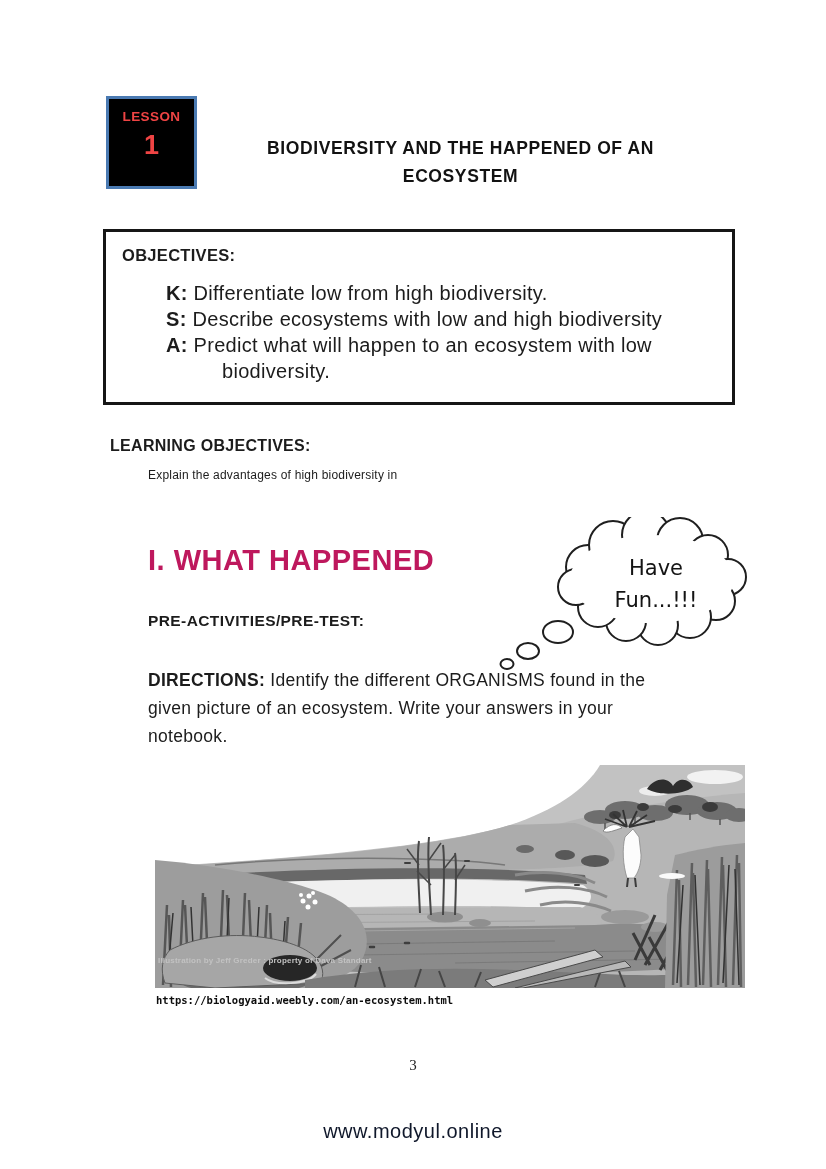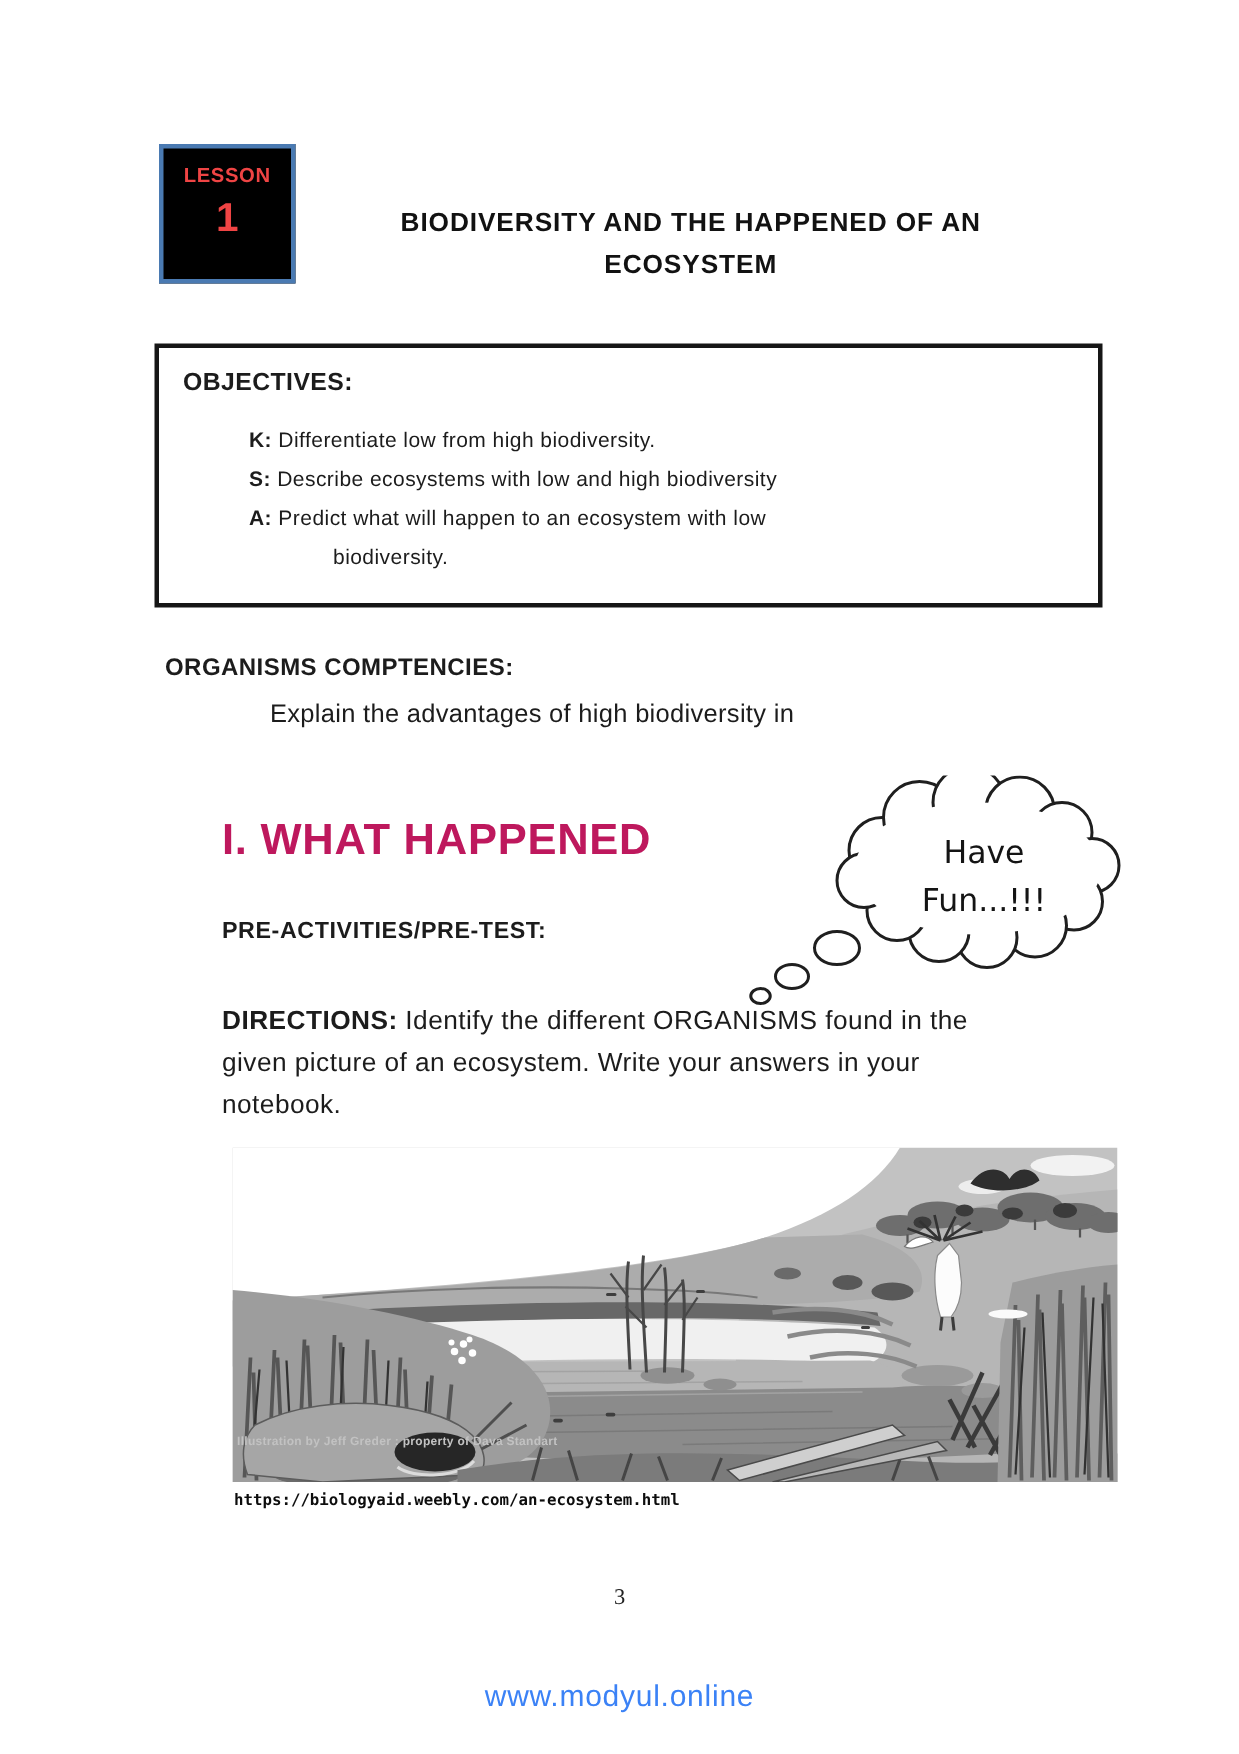--- a/index.html
+++ b/index.html
@@ -12,44 +12,44 @@
     border:3px solid #4a7ab2;box-sizing:border-box;text-align:center;color:#ef4444;}
   .badge-label{margin-top:10px;font-size:13.5px;font-weight:bold;letter-spacing:.4px;}
   .badge-number{margin-top:8px;font-size:27px;font-weight:bold;line-height:1;}
   
   .title{position:absolute;left:233px;top:134px;width:455px;text-align:center;
     font-size:17.5px;font-weight:bold;line-height:28px;color:#121212;letter-spacing:.6px;}
   
   .obj-box{position:absolute;left:103px;top:229px;width:632px;height:176px;
     border:3px solid #161616;box-sizing:border-box;padding:14px 16px 0 16px;}
   .obj-heading{font-size:16.5px;font-weight:bold;letter-spacing:.3px;}
-  .obj-items{margin:15px 0 0 44px;font-size:14px;line-height:26px;letter-spacing:.3px;}
+  .obj-items{margin:15px 0 0 44px;font-size:20px;line-height:26px;letter-spacing:.3px;}
   .obj-cont{padding-left:56px;}
   
   .comp-heading{position:absolute;left:110px;top:437px;font-size:16px;font-weight:bold;letter-spacing:.3px;}
-  .comp-para{position:absolute;left:100px;top:461px;width:640px;font-size:17px;line-height:29px;letter-spacing:.2px;margin-left:32px;}
+  .comp-para{position:absolute;left:100px;top:461px;width:640px;font-size:12px;line-height:29px;letter-spacing:.2px;}
   .comp-line1{padding-left:48px;}
   
   .sec-heading{position:absolute;left:148px;top:544px;font-size:29px;font-weight:bold;letter-spacing:.5px;color:#be185d;}
   .sub-heading{position:absolute;left:148px;top:612px;font-size:15.5px;font-weight:bold;letter-spacing:.4px;}
   
   .directions{position:absolute;left:148px;top:666px;width:540px;font-size:17.5px;line-height:28px;letter-spacing:.3px;}
   
   .cloud-svg{position:absolute;left:488px;top:517px;}
   .figure-svg{position:absolute;left:155px;top:765px;}
   .cloud-text{font-family:"DejaVu Sans",sans-serif;font-size:21px;fill:#141414;}
   
   .fig-credit{position:absolute;left:158px;top:956px;font-size:8px;font-weight:bold;color:#c2c2c2;letter-spacing:.2px;white-space:nowrap;}
   .fig-url{position:absolute;left:156px;top:994px;font-family:"DejaVu Sans Mono",monospace;
     font-size:10.5px;font-weight:bold;color:#0d0d0d;white-space:nowrap;}
   
   .page-num{position:absolute;left:0;top:1057px;width:100%;text-align:center;
     font-family:"Liberation Serif",serif;font-size:15px;color:#222;}
   .watermark{position:absolute;left:0;top:1120px;width:100%;text-align:center;
-    font-size:20px;color:#3b82f6;letter-spacing:.5px;}
+    font-size:20px;color:#0f172a;letter-spacing:.5px;}
   b{font-weight:bold;}
 </style>
 </head>
 <body>
 
 <div id="page">
 
   <div class="badge">
     <div class="badge-label">LESSON</div>
     <div class="badge-number">1</div>
@@ -63,21 +63,21 @@
   <div class="obj-box">
     <div class="obj-heading">OBJECTIVES:</div>
     <div class="obj-items">
       <div><b>K:</b> <span>Differentiate low from high biodiversity.</span></div>
       <div><b>S:</b> <span>Describe ecosystems with low and high biodiversity</span></div>
       <div><b>A:</b> <span>Predict what will happen to an ecosystem with low</span></div>
       <div class="obj-cont">biodiversity.</div>
     </div>
   </div>
 
-  <div class="comp-heading">ORGANISMS COMPTENCIES:</div>
+  <div class="comp-heading">LEARNING OBJECTIVES:</div>
   <div class="comp-para">
     <div class="comp-line1">Explain the advantages of high biodiversity in</div>
   </div>
 
   <div class="sec-heading">I. WHAT HAPPENED</div>
   <div class="sub-heading">PRE-ACTIVITIES/PRE-TEST:</div>
 
   <svg class="cloud-svg" width="265" height="158" viewBox="0 0 265 158">
     <g stroke="#1f1f1f" stroke-width="2" fill="#ffffff">
       <circle cx="100" cy="50" r="22"></circle>

